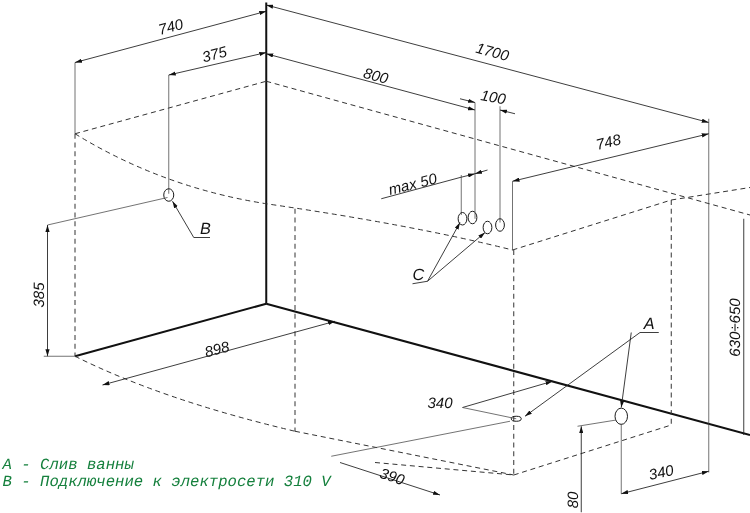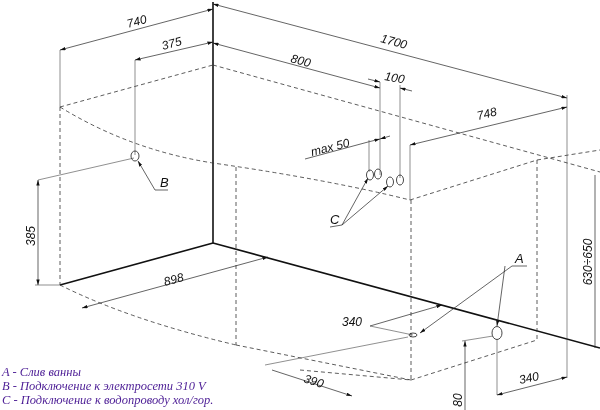--- a/index.html
+++ b/index.html
@@ -5,21 +5,21 @@
     html, body { margin: 0; padding: 0; background: #ffffff; }
     body { width: 600px; height: 410px; overflow: hidden; position: relative; font-family: "Liberation Sans", sans-serif; }
     #diagram { position: absolute; left: 0; top: 0; width: 600px; height: 410px; }
     .solid { stroke: #1a1a1a; stroke-width: 0.8; fill: none; }
     .thick { stroke: #111; stroke-width: 1.6; fill: none; }
     .dash { stroke: #333; stroke-width: 0.8; fill: none; stroke-dasharray: 4 3; }
     .dim { stroke: #222; stroke-width: 0.7; fill: none; }
     .ext { stroke: #444; stroke-width: 0.6; fill: none; }
     .dimtext { font-family: "Liberation Sans", sans-serif; font-style: italic; font-size: 12px; fill: #111; }
     .label { font-family: "Liberation Sans", sans-serif; font-style: italic; font-size: 13px; fill: #111; }
-    .legend { position: absolute; left: 2px; top: 365px; font-family: Liberation Serif, serif; font-style: italic; font-size: 12.5px; line-height: 14px; color: #4c1d95; }
+    .legend { position: absolute; left: 2px; top: 365px; font-family: Liberation Mono, monospace; font-style: italic; font-size: 12.5px; line-height: 14px; color: #15803d; }
     .legend div { white-space: nowrap; }
   </style>
 </head>
 <body>
 
 <svg id="diagram" viewBox="0 0 600 410" xmlns="http://www.w3.org/2000/svg">
   <defs>
     <marker id="arr" viewBox="0 0 10 6" refX="10" refY="3" markerWidth="8" markerHeight="5" orient="auto-start-reverse">
       <path d="M0,0 L10,3 L0,6 z" fill="#111"></path>
     </marker>
@@ -160,14 +160,13 @@
     <line class="ext" x1="497" y1="339" x2="497" y2="395"></line>
     <line class="ext" x1="567" y1="340" x2="567" y2="378"></line>
     <line class="dim" x1="497" y1="395" x2="567" y2="377" marker-start="url(#arr)" marker-end="url(#arr)"></line>
     <text class="dimtext" x="520" y="384" transform="rotate(-12 520 384)">340</text>
   </g>
 </svg>
 
 <div class="legend">
   <div>A - Слив ванны</div>
   <div>B - Подключение к электросети 310 V</div>
-  <div>C - Подключение к водопроводу хол/гор.</div>
 </div>
 
 </body></html>

